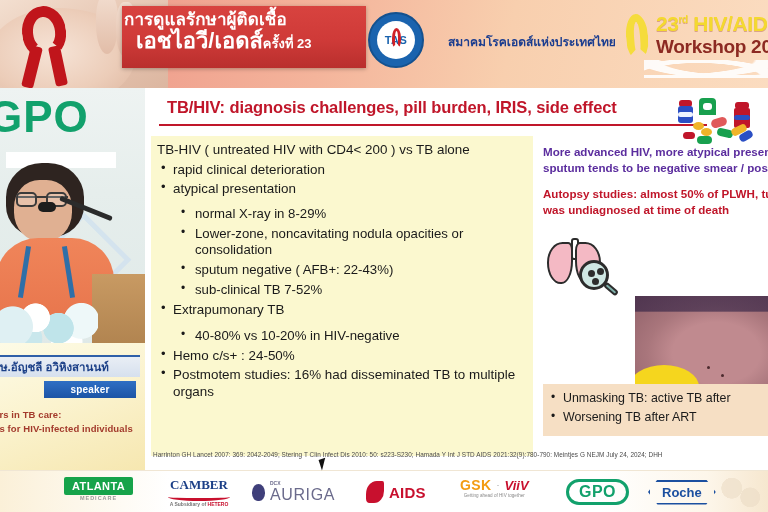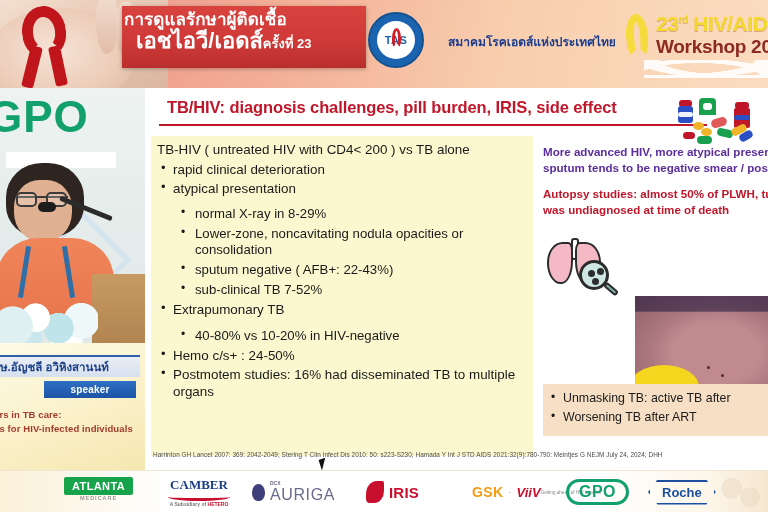--- a/index.html
+++ b/index.html
@@ -504,24 +504,24 @@
     <div class="logo" style="left:252px;gap:5px;">
       <div class="lg-auriga-mark"></div>
       <div style="display:flex;flex-direction:column;align-items:flex-start;">
         <div style="font-size:5px;color:#6b6b8c;font-weight:700;">DCX</div>
         <div class="lg-auriga">AURIGA</div>
       </div>
     </div>
 
     <div class="logo" style="left:366px;gap:5px;">
       <div class="lg-dksh-mark"></div>
-      <div class="lg-dksh">IRIS</div>
-    </div>
-
-    <div class="logo" style="left:472px;flex-direction:row;align-items:center;">
+      <div class="lg-dksh">AIDS</div>
+    </div>
+
+    <div class="logo" style="left:460px;flex-direction:column;align-items:center;">
       <div style="display:flex;align-items:center;gap:5px;">
         <span class="lg-gsk">GSK</span>
         <span style="color:#999;font-size:9px;">·</span>
         <span class="lg-viiv">ViiV</span>
       </div>
       <div class="lg-gsk-sub">Getting ahead of HIV together</div>
     </div>
 
     <div class="logo" style="left:566px;">
       <div class="lg-gpo">GPO</div>

